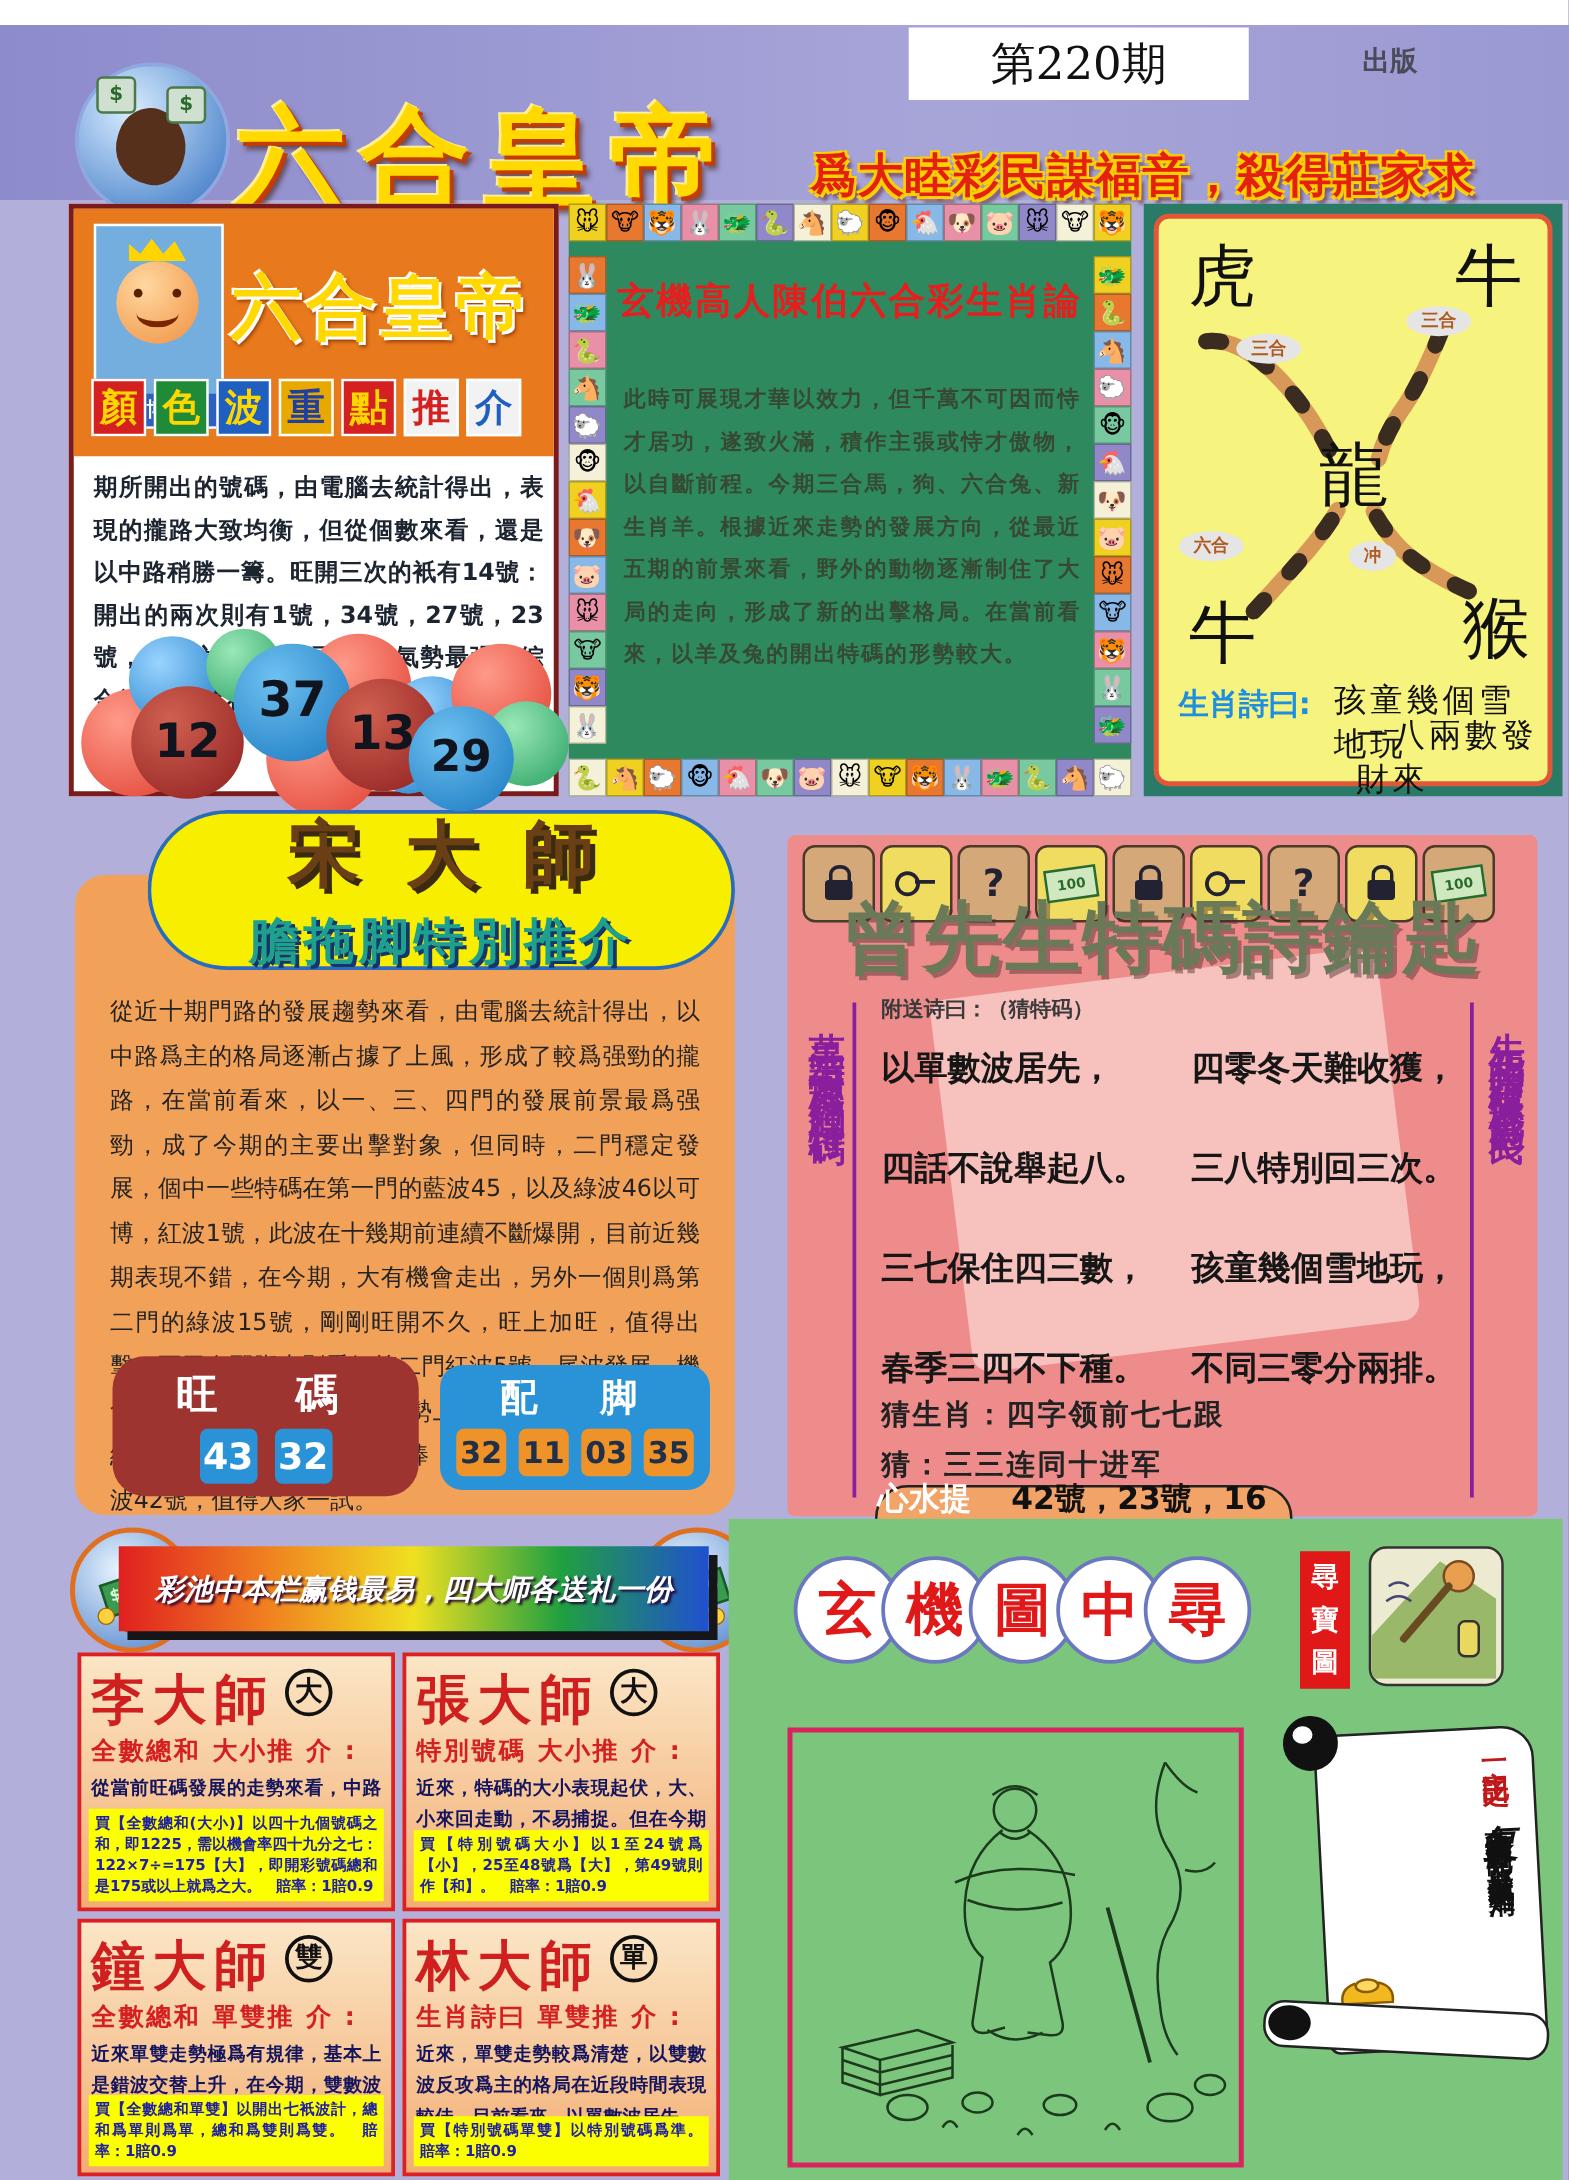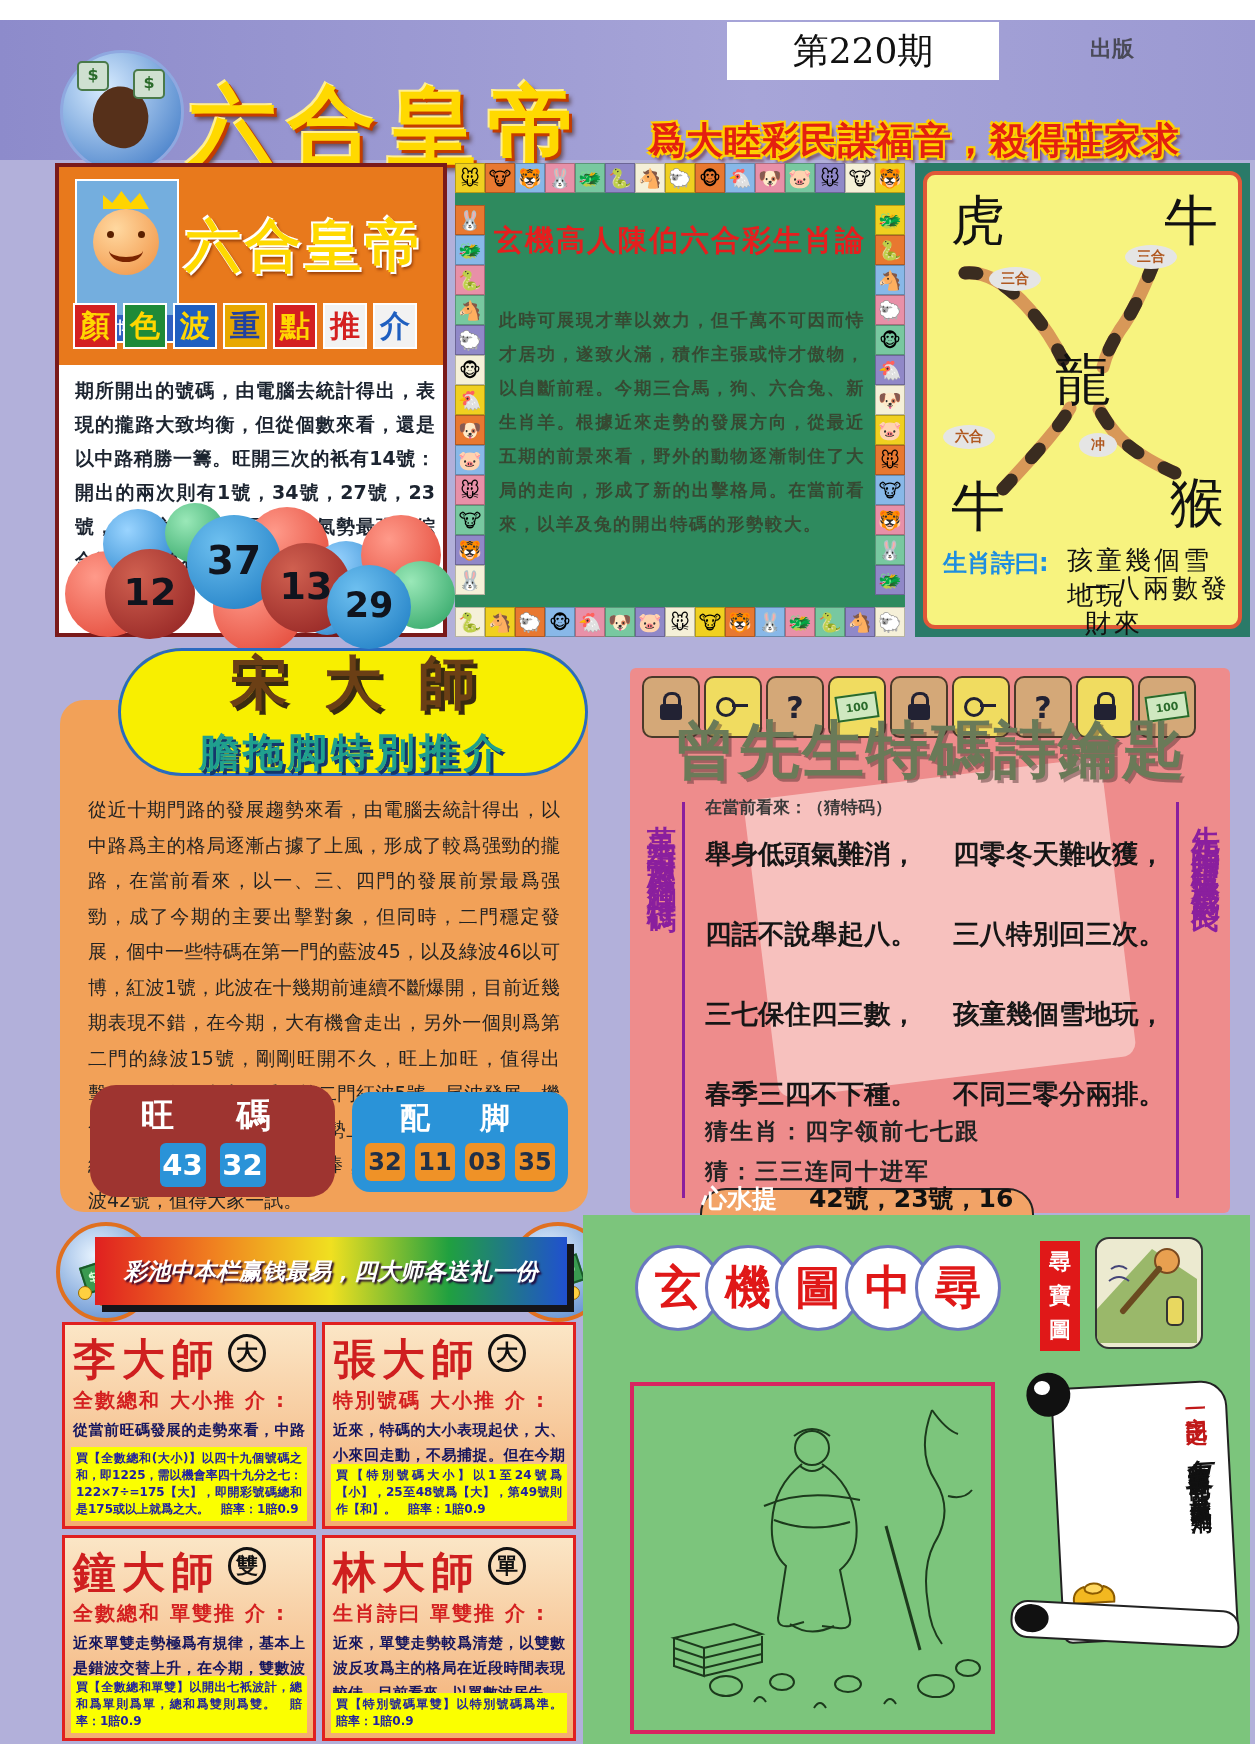--- a/index.html
+++ b/index.html
@@ -369,23 +369,23 @@
         <div class="itile" style="background: rgb(212, 168, 120);">
           <div class="ic-bill">100</div>
         </div>
       </div>
     <div id="zengtitle">曾先生特碼詩鑰匙</div>
     <div id="watermark"></div>
     <div class="vstrip" style="left:12px;">萬千詩句玄機一觸得特碼</div>
     <div class="vline" style="left:52px;"></div>
     <div class="vstrip" style="left:556px;">先生相贈窺破天機爲彩民</div>
     <div class="vline" style="left:546px;"></div>
-    <div id="zengintro">在當前看來：（猜特码）</div>
+    <div id="zengintro">附送诗曰：（猜特码）</div>
     <div id="poemgrid">
-      <span>舉身低頭氣難消，</span>
+      <span>以單數波居先，</span>
       <span>四零冬天難收獲，</span>
       <span>四話不說舉起八。</span>
       <span>三八特別回三次。</span>
       <span>三七保住四三數，</span>
       <span>孩童幾個雪地玩，</span>
       <span>春季三四不下種。</span>
       <span>不同三零分兩排。</span>
     </div>
     <div id="guess1" class="serif">猜生肖：四字领前七七跟</div>
     <div id="guess2" class="serif">猜：三三连同十进军</div>

